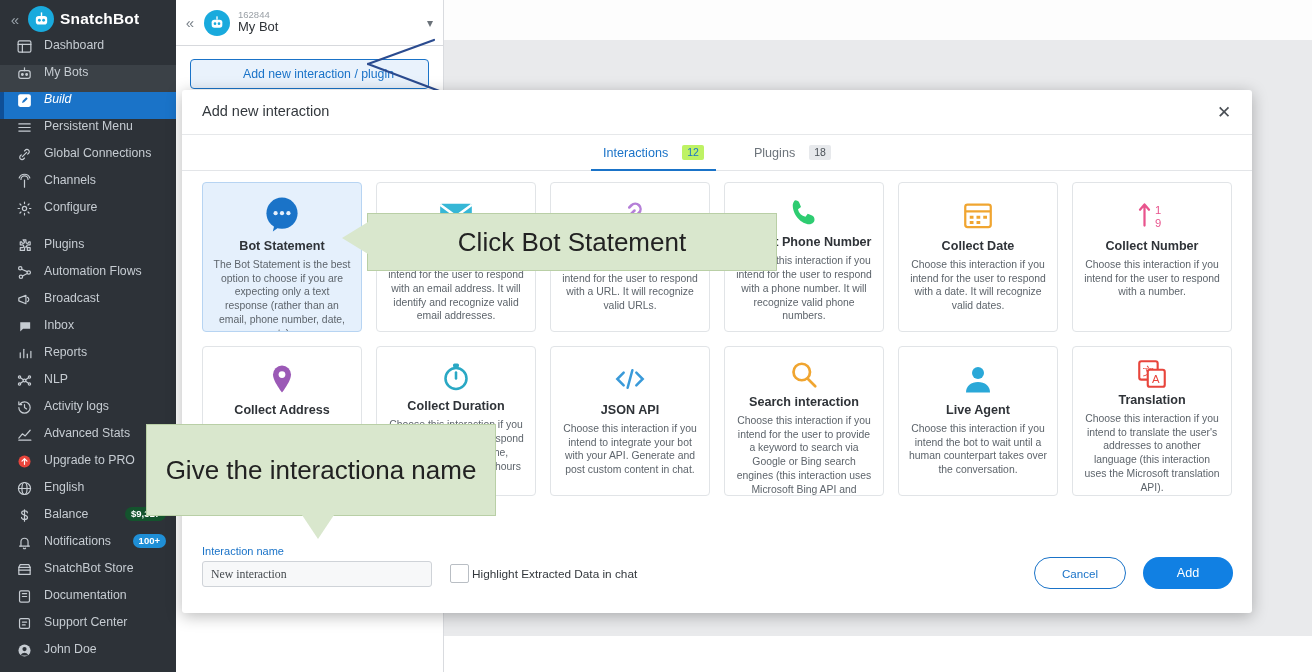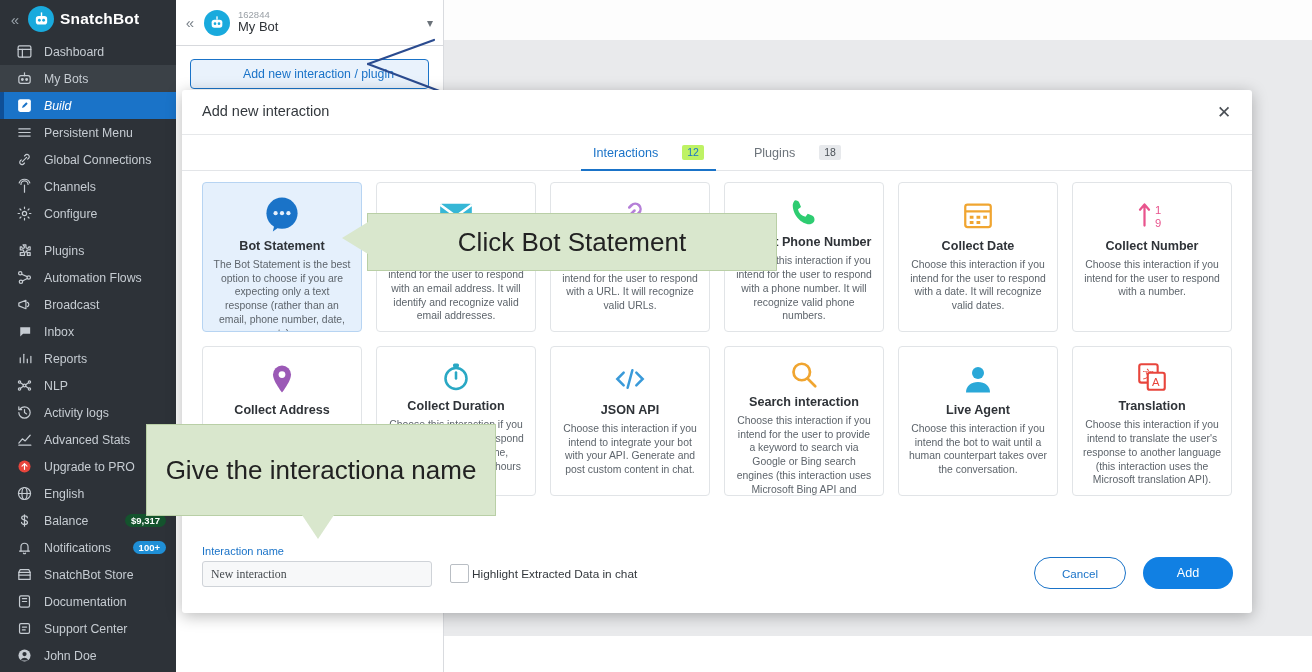--- a/index.html
+++ b/index.html
@@ -30,21 +30,21 @@
   }
   .logo-mark {
     width: 26px; height: 26px; border-radius: 50%;
     background: #19aadd;
     display: flex; align-items: center; justify-content: center;
     flex: 0 0 auto;
   }
   .logo-text { font-size: 15.5px; font-weight: bold; color: #ffffff; letter-spacing: .2px; }
 
   .nav-item {
-    height: 27px; display: flex; align-items: center; gap: 11px;
+    height: 27px; display: flex; align-items: flex-start; gap: 11px;
     padding-left: 16px; font-size: 12.3px; color: #c6ccd2;
     cursor: pointer; position: relative;
   }
   .nav-item .ico { width: 17px; height: 17px; flex: 0 0 auto; display:flex; align-items:center; justify-content:center; }
   .nav-item.sel-grey { background: #3b4147; }
   .nav-item.sel-blue { background: #1a73c8; color: #ffffff; font-style: italic; }
   .nav-item.sel-blue .bar {
     position: absolute; left: 0; top: 0; bottom: 0; width: 4px; background: #0f4f96;
   }
   .nav-gap { height: 10px; }
@@ -117,21 +117,21 @@
     position: absolute; right: 16px; top: 10px; width: 24px; height: 24px;
     display:flex; align-items:center; justify-content:center;
     color: #4a4f55; font-size: 17px; cursor: pointer;
   }
 
   #tabs {
     height: 36px; display: flex; justify-content: center; gap: 38px;
     border-bottom: 1px solid #e3e5e8;
   }
   .tab {
-    display: flex; align-items: center; gap: 24px; font-size: 12.6px;
+    display: flex; align-items: center; gap: 14px; font-size: 12.6px;
     color: #6d747b; cursor: pointer; padding: 0 6px; position: relative;
   }
   .tab.active { color: #1a73c8; }
   .tab.active::after {
     content:""; position:absolute; left:-6px; right:-6px; bottom:-1px; height:2px; background:#1a73c8;
   }
   .tab .cnt {
     font-size: 10.5px; color: #4b5157; background: #e7e9ec;
     padding: 2px 5px; border-radius: 2px; line-height: 1;
   }
@@ -636,21 +636,21 @@
       <div class="card">
         <div class="card-ico">
           <svg width="34" height="34" viewBox="0 0 48 48">
             <rect x="6" y="6" width="26" height="26" rx="3" fill="none" stroke="#e8453c" stroke-width="3"></rect>
             <text x="11" y="26" font-family="Liberation Sans" font-size="16" fill="#e8453c">文</text>
             <rect x="18" y="18" width="24" height="24" rx="3" fill="#ffffff" stroke="#e8453c" stroke-width="3"></rect>
             <text x="24" y="37" font-family="Liberation Sans" font-size="16" fill="#e8453c">A</text>
           </svg>
         </div>
         <div class="card-title">Translation</div>
-        <div class="card-desc">Choose this interaction if you intend to translate the user's response to another language (this interaction uses the Microsoft translation API).</div>
+        <div class="card-desc">Choose this interaction if you intend to translate the user's addresses to another language (this interaction uses the Microsoft translation API).</div>
       </div>
     </div>
 
   <div id="modal-footer">
     <div id="name-label">Interaction name</div>
     <input id="name-input" value="New interaction" style="">
     <div id="highlight-row">
       <span class="cb"></span>
       <span id="highlight-label">Highlight Extracted Data in chat</span>
     </div>

